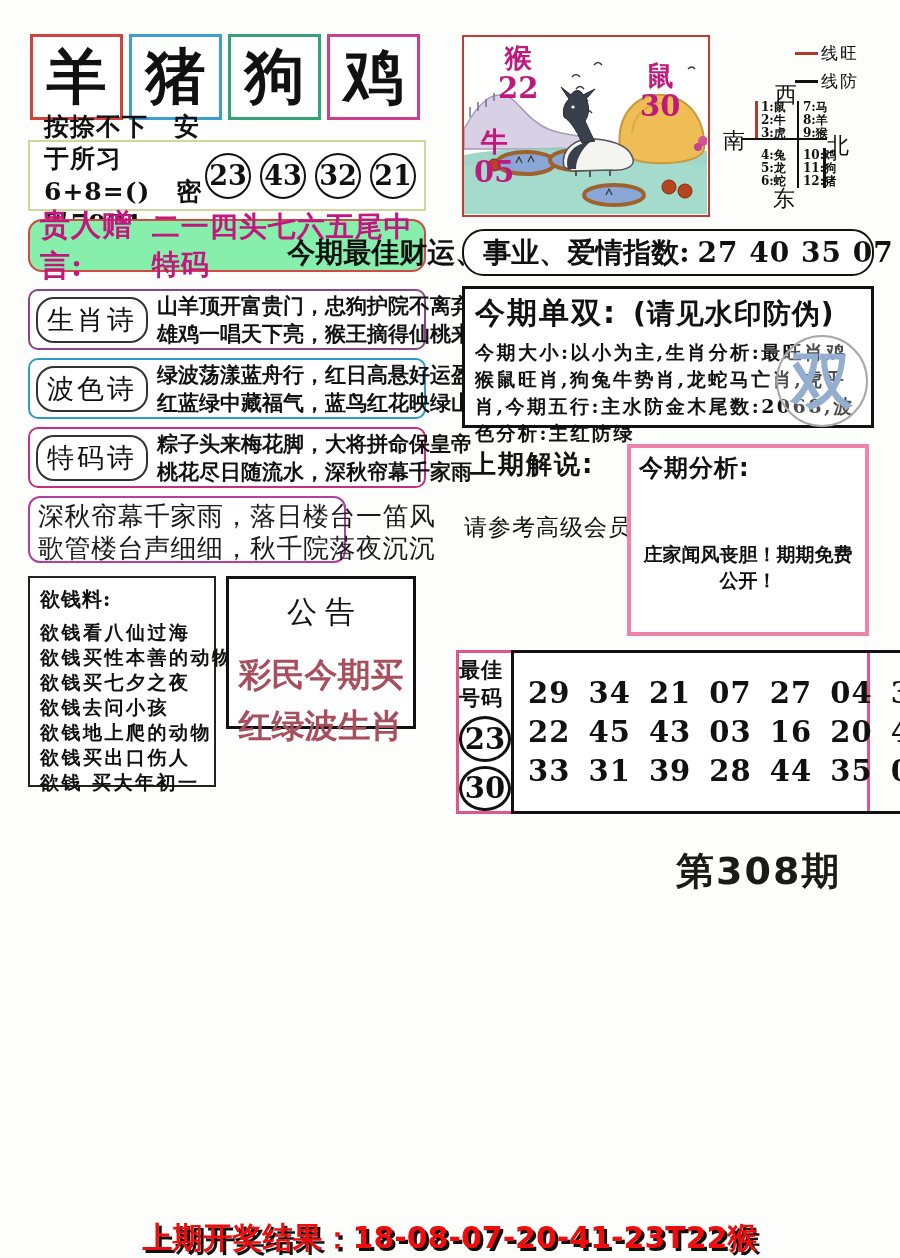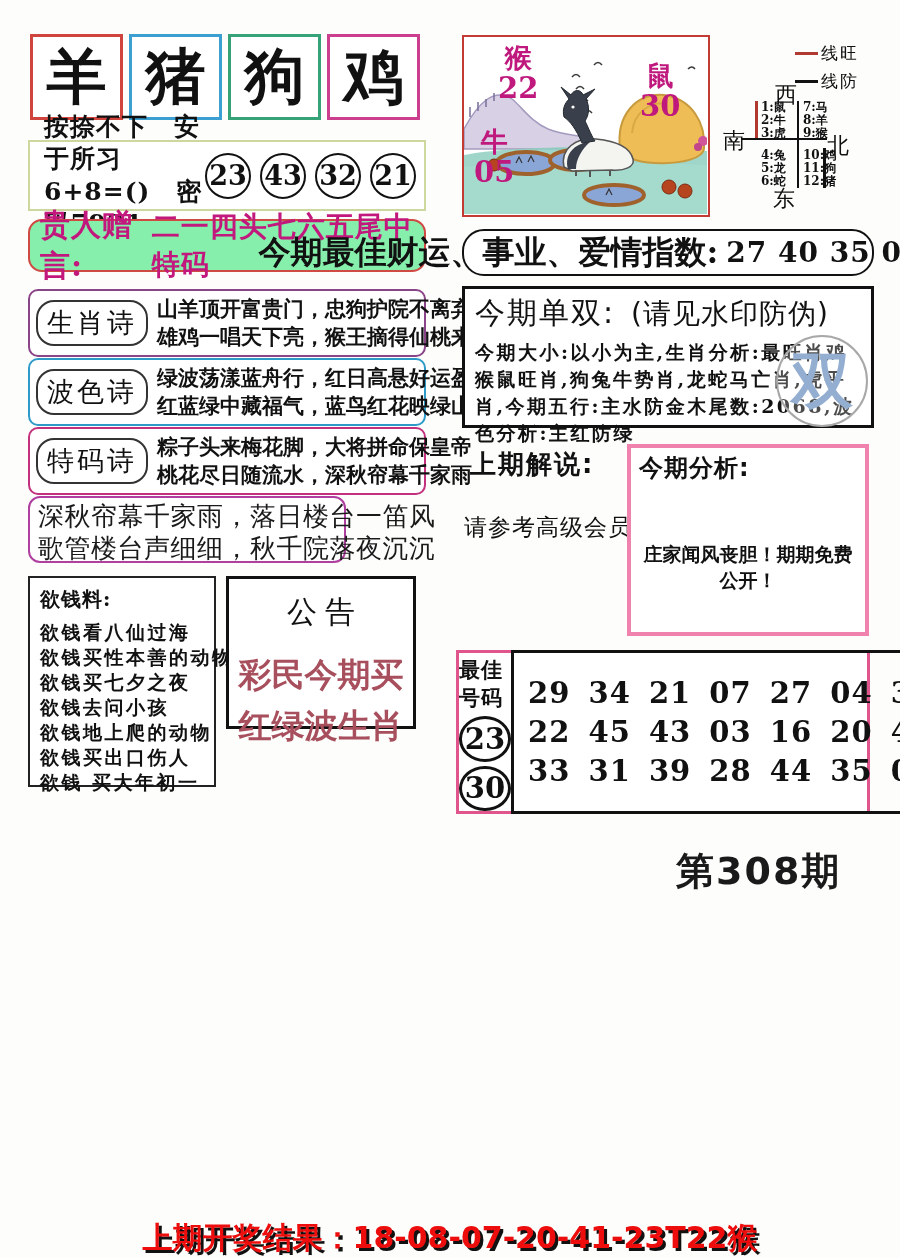--- a/index.html
+++ b/index.html
@@ -26,21 +26,21 @@
     display:flex; align-items:center; justify-content:center; font-size:27px; font-weight:700; color:#111; }
 
   
   .gift-box { position:absolute; left:28px; top:219px; width:398px; height:53px;
     border:2.5px solid #cf4a43; border-radius:14px; display:flex; align-items:center;
     padding:0 10px; background:#86efac; color:#c2187e; }
   .gift-label { font-size:30px; font-weight:900; letter-spacing:1px; }
   .gift-text { font-size:28px; font-weight:800; letter-spacing:1px; }
 
   
-  .poem-box { position:absolute; left:28px; width:398px; height:68px; border-radius:10px;
+  .poem-box { position:absolute; left:28px; width:398px; height:61px; border-radius:10px;
     display:flex; align-items:center; gap:9px; padding:0 6px; background:#fff; }
   .pb-0 { top:289px; border:2.5px solid #8a4488; }
   .pb-1 { top:358px; border:2.5px solid #2e9ac8; }
   .pb-2 { top:427px; border:2.5px solid #c2307e; }
   .poem-pill { border:2px solid #333; border-radius:18px; padding:3px 9px; font-size:27px;
     letter-spacing:3px; color:#111; white-space:nowrap; background:#fff; }
   .poem-lines { font-size:21px; font-weight:700; line-height:1.32; color:#111; white-space:nowrap; }
 
   
   .verse-box { position:absolute; left:28px; top:496px; width:318px; height:67px;
@@ -92,28 +92,28 @@
   .citem { font-size:12px; font-weight:700; line-height:13px; white-space:nowrap; }
   .cgap { height:9px; }
   .hline { position:absolute; left:26px; top:100px; width:86px; height:2px; background:#111; }
   .redbar { position:absolute; left:40px; top:63px; width:3px; height:38px; background:#b03a30; }
   .blackbar { position:absolute; left:108px; top:110px; width:3px; height:40px; background:#111; }
 
   
   .index-box { position:absolute; left:462px; top:229px; width:412px; height:47px;
     border:2.5px solid #111; border-radius:22px; display:flex; align-items:center;
     justify-content:center; gap:8px; background:#fff; white-space:nowrap; }
-  .index-label { font-size:32px; font-weight:700; color:#111; }
+  .index-label { font-size:28px; font-weight:700; color:#111; }
   .index-nums { font-size:28px; font-weight:700; letter-spacing:1px; color:#111; }
 
   
   .ds-box { position:absolute; left:462px; top:286px; width:412px; height:142px;
     border:3.5px solid #111; background:#fff; padding:4px 10px; }
   .ds-title-row { display:flex; gap:16px; align-items:baseline;
-    font-family:"DejaVu Sans","Liberation Sans",sans-serif; font-weight:400; }
+    font-family:"DejaVu Sans","Liberation Sans",sans-serif; font-weight:700; }
   .ds-title { font-size:30px; letter-spacing:2px; color:#111; }
   .ds-note { font-size:28px; letter-spacing:1px; color:#111; }
   .ds-body { margin-top:5px; font-size:19px; font-weight:700; letter-spacing:2.5px;
     line-height:27px; color:#111; width:392px; }
   .watermark { position:absolute; right:3px; top:46px; width:92px; height:92px;
     border:2px solid #a8a8a8; border-radius:50%; display:flex; align-items:center;
     justify-content:center; font-size:62px; font-weight:700; color:#93aed0;
     background:rgba(255,255,255,0.25); }
 
   

